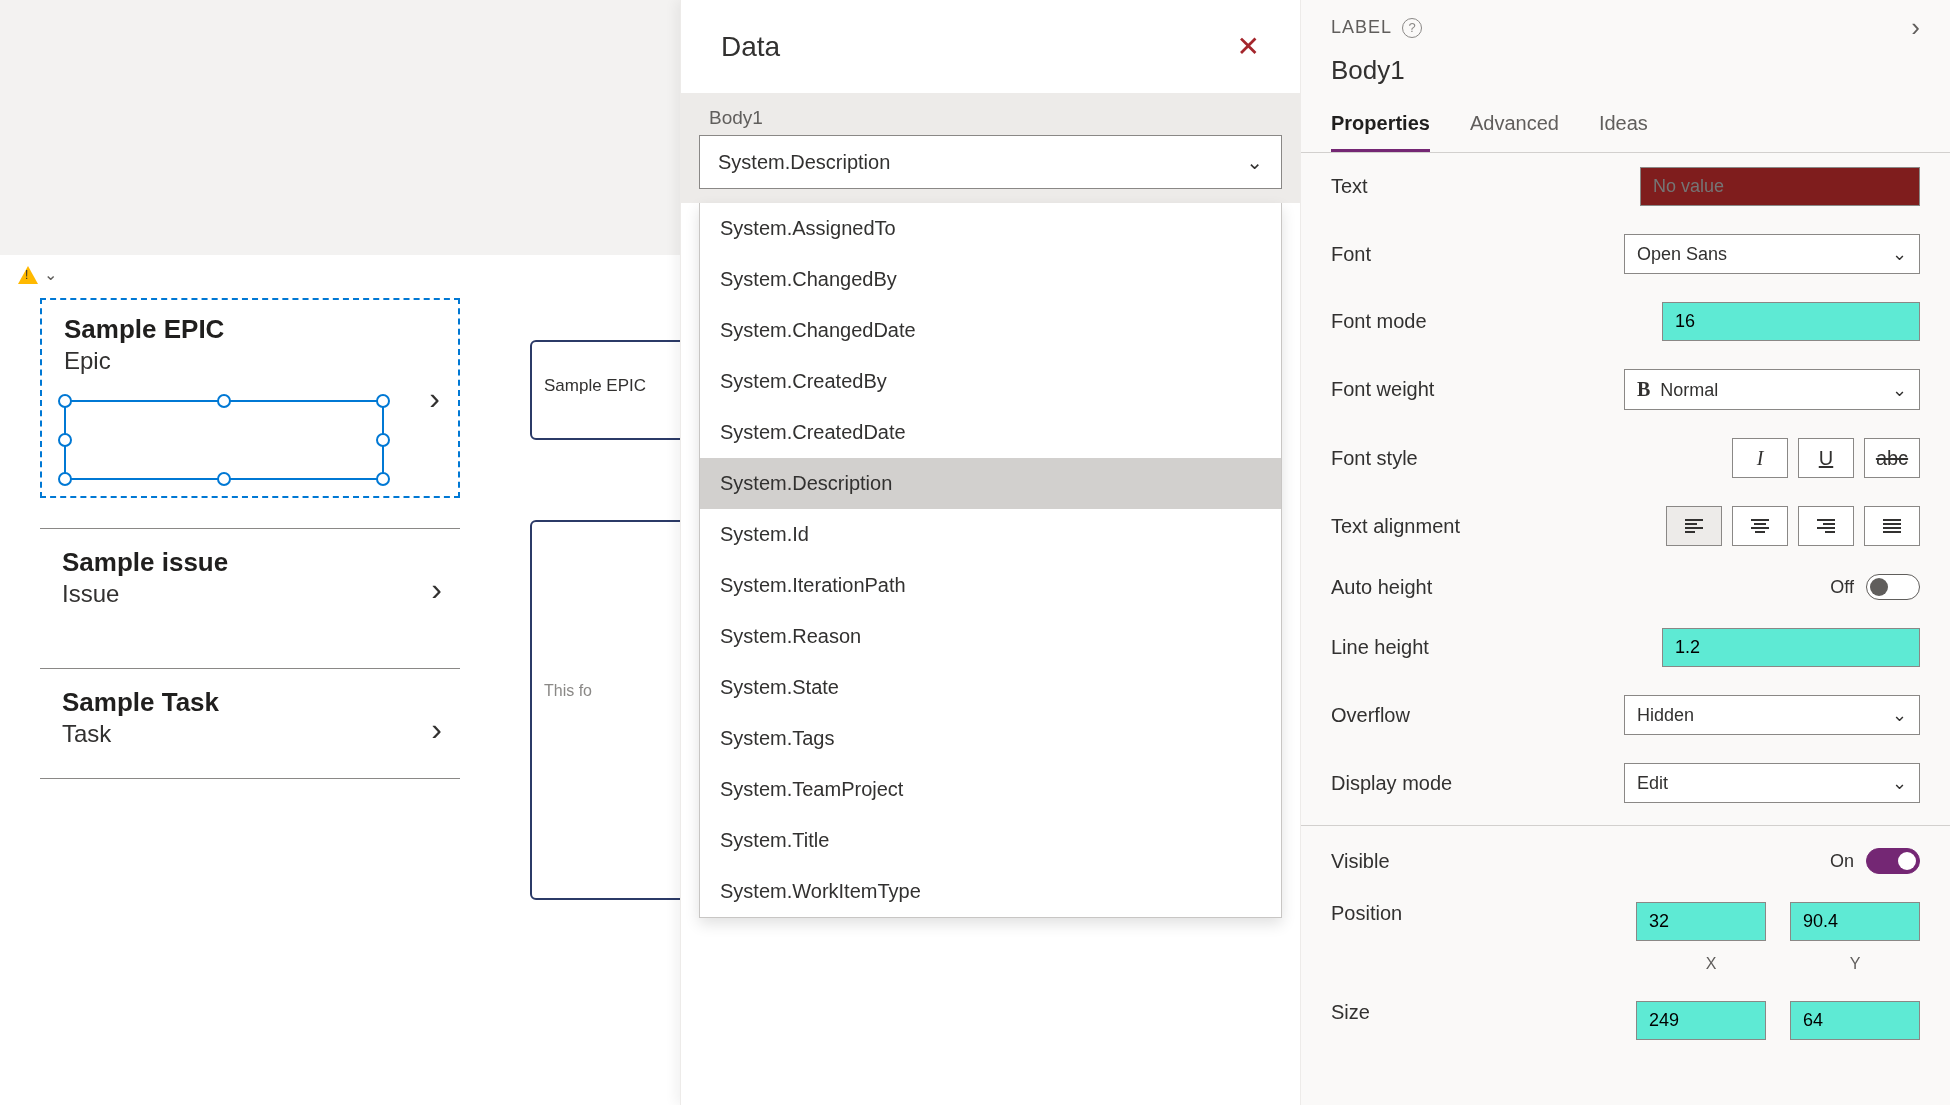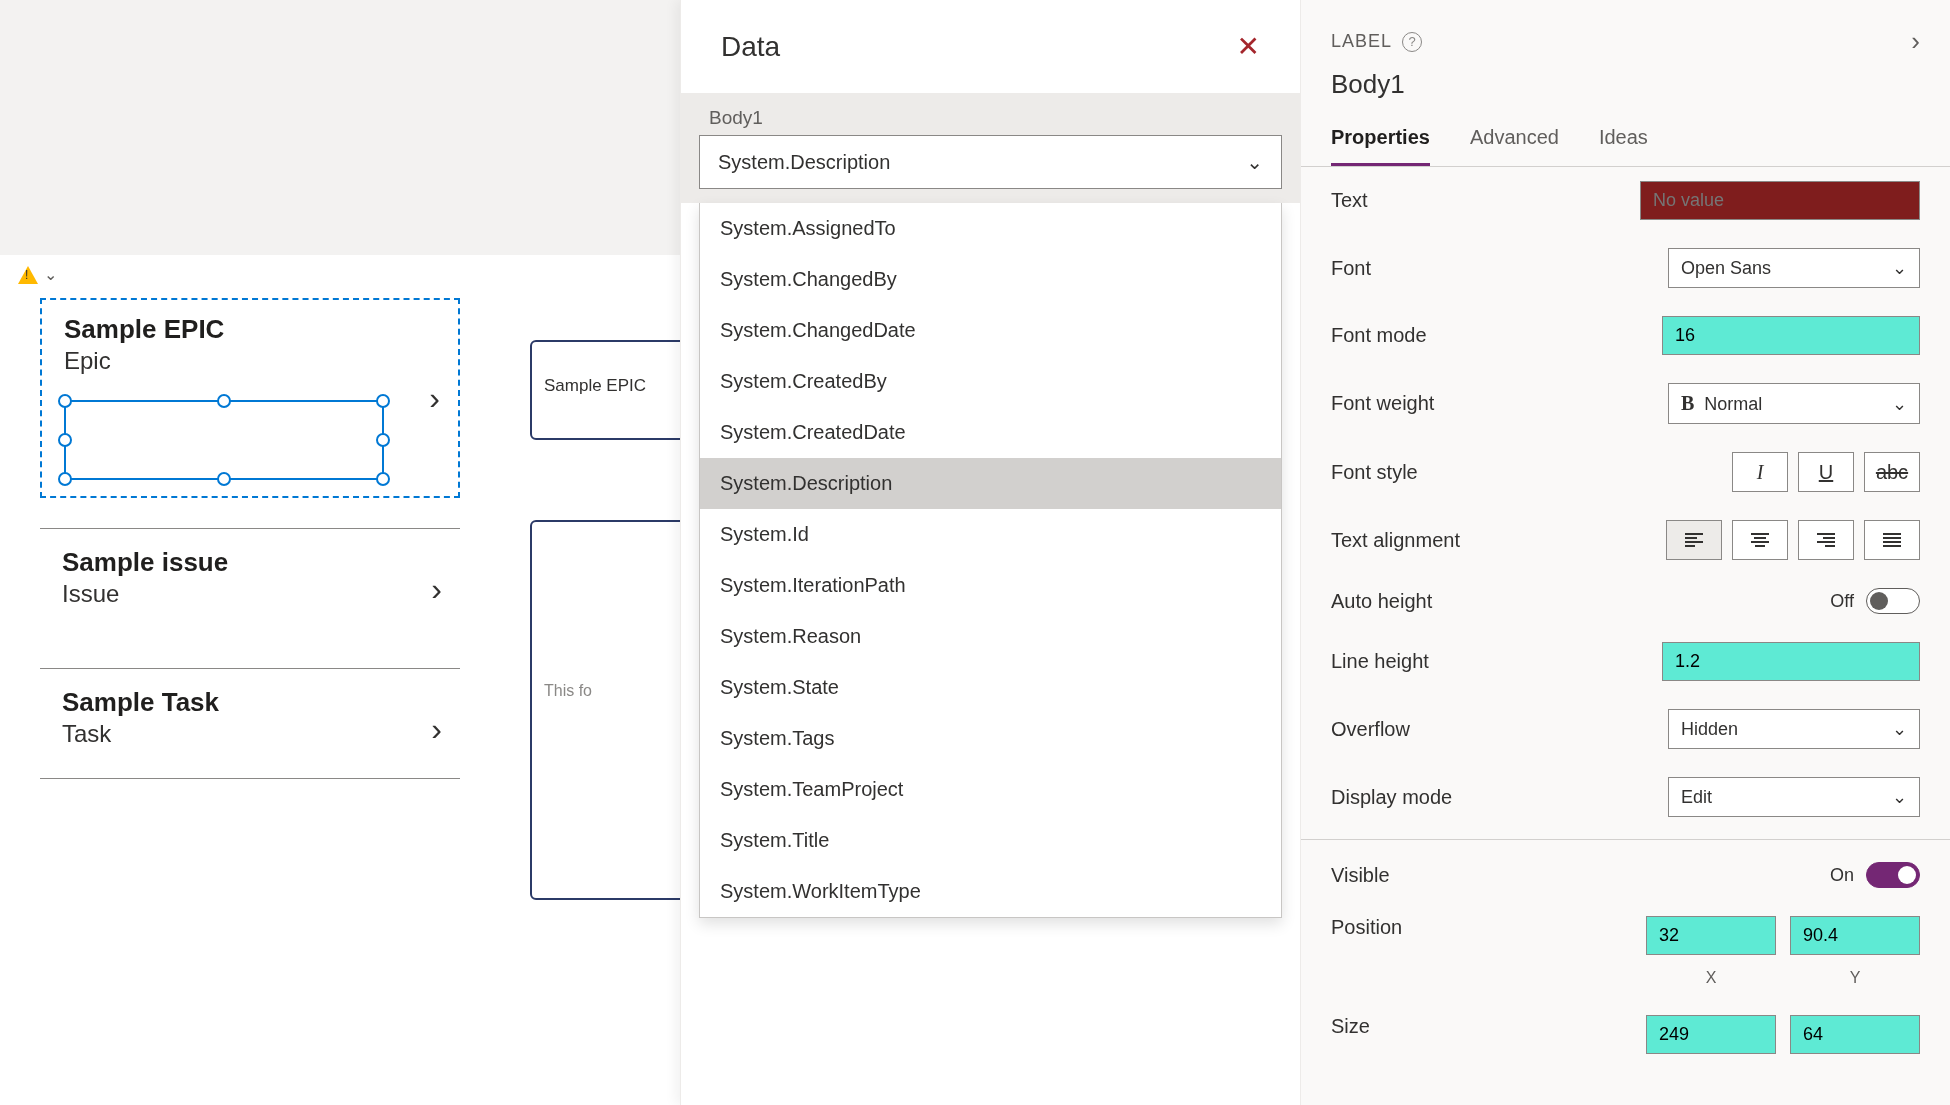--- a/index.html
+++ b/index.html
@@ -166,21 +166,21 @@
 
 
 .props-panel {
   position: absolute;
   left: 1300px; top: 0;
   width: 650px; height: 1105px;
   background: #faf9f8;
   border-left: 1px solid #edebe9;
 }
 .props-top {
-  padding: 26px 30px 8px 30px;
+  padding: 12px 30px 8px 30px;
   display: flex; justify-content: space-between; align-items: center;
 }
 .label-row { display: flex; align-items: center; gap: 10px; }
 .label-caption { font-size: 18px; letter-spacing: 1px; color: #605e5c; }
 .help-circle {
   width: 20px; height: 20px; border: 1.5px solid #8a8886; border-radius: 50%;
   display: inline-flex; align-items: center; justify-content: center;
   font-size: 13px; color: #8a8886;
 }
 .expand-chevron { font-size: 26px; color: #605e5c; cursor: pointer; }
@@ -207,21 +207,21 @@
 .prop-input {
   border: 1px solid #8a8886; background: #5eead4;
   padding: 8px 12px; font-size: 18px;
   min-width: 130px;
   font-family: inherit;
 }
 .prop-input.wide { width: 280px; }
 .prop-input.placeholder { color: #a19f9d; background: #7f1d1d; }
 .prop-select {
   border: 1px solid #8a8886; background: #fff;
-  padding: 8px 12px; font-size: 18px; width: 252px;
+  padding: 8px 12px; font-size: 18px; width: 296px;
   display: flex; justify-content: space-between; align-items: center;
   cursor: pointer;
 }
 .bold-b { font-weight: 700; font-family: serif; margin-right: 10px; font-size: 20px; }
 .btn-group { display: flex; gap: 10px; }
 .mini-btn {
   width: 56px; height: 40px;
   border: 1px solid #8a8886; background: #fff;
   display: inline-flex; align-items: center; justify-content: center;
   cursor: pointer; font-size: 20px;
@@ -241,21 +241,21 @@
   background: #605e5c; top: 2.5px; left: 3px;
 }
 .toggle.on { background: #742774; border-color: #742774; }
 .toggle.on .knob { background: #fff; left: auto; right: 3px; }
 .toggle-text { font-size: 18px; margin-right: 12px; color: #323130; }
 .toggle-wrap { display: flex; align-items: center; }
 
 .section-divider { border-top: 1px solid #d2d0ce; margin-top: 8px; padding-top: 8px; }
 
 .xy-group { display: flex; gap: 14px; flex-direction: column; align-items: flex-end; }
-.xy-inputs { display: flex; gap: 14px; padding-left: 24px; }
+.xy-inputs { display: flex; gap: 24px; padding-left: 24px; }
 .xy-inputs input { width: 130px; }
 .xy-labels { display: flex; gap: 14px; }
 .xy-labels span { width: 130px; text-align: center; font-size: 16px; color: #605e5c; }
 
 
 .align-icon { display: inline-block; width: 18px; }
 .align-icon span { display: block; height: 2px; background: #323130; margin: 2px 0; }
 .al span:nth-child(1){width:18px}.al span:nth-child(2){width:12px}.al span:nth-child(3){width:18px}.al span:nth-child(4){width:10px}
 .ac span{margin-left:auto;margin-right:auto}.ac span:nth-child(1){width:18px}.ac span:nth-child(2){width:12px}.ac span:nth-child(3){width:18px}.ac span:nth-child(4){width:10px}
 .ar span{margin-left:auto}.ar span:nth-child(1){width:18px}.ar span:nth-child(2){width:12px}.ar span:nth-child(3){width:18px}.ar span:nth-child(4){width:10px}

